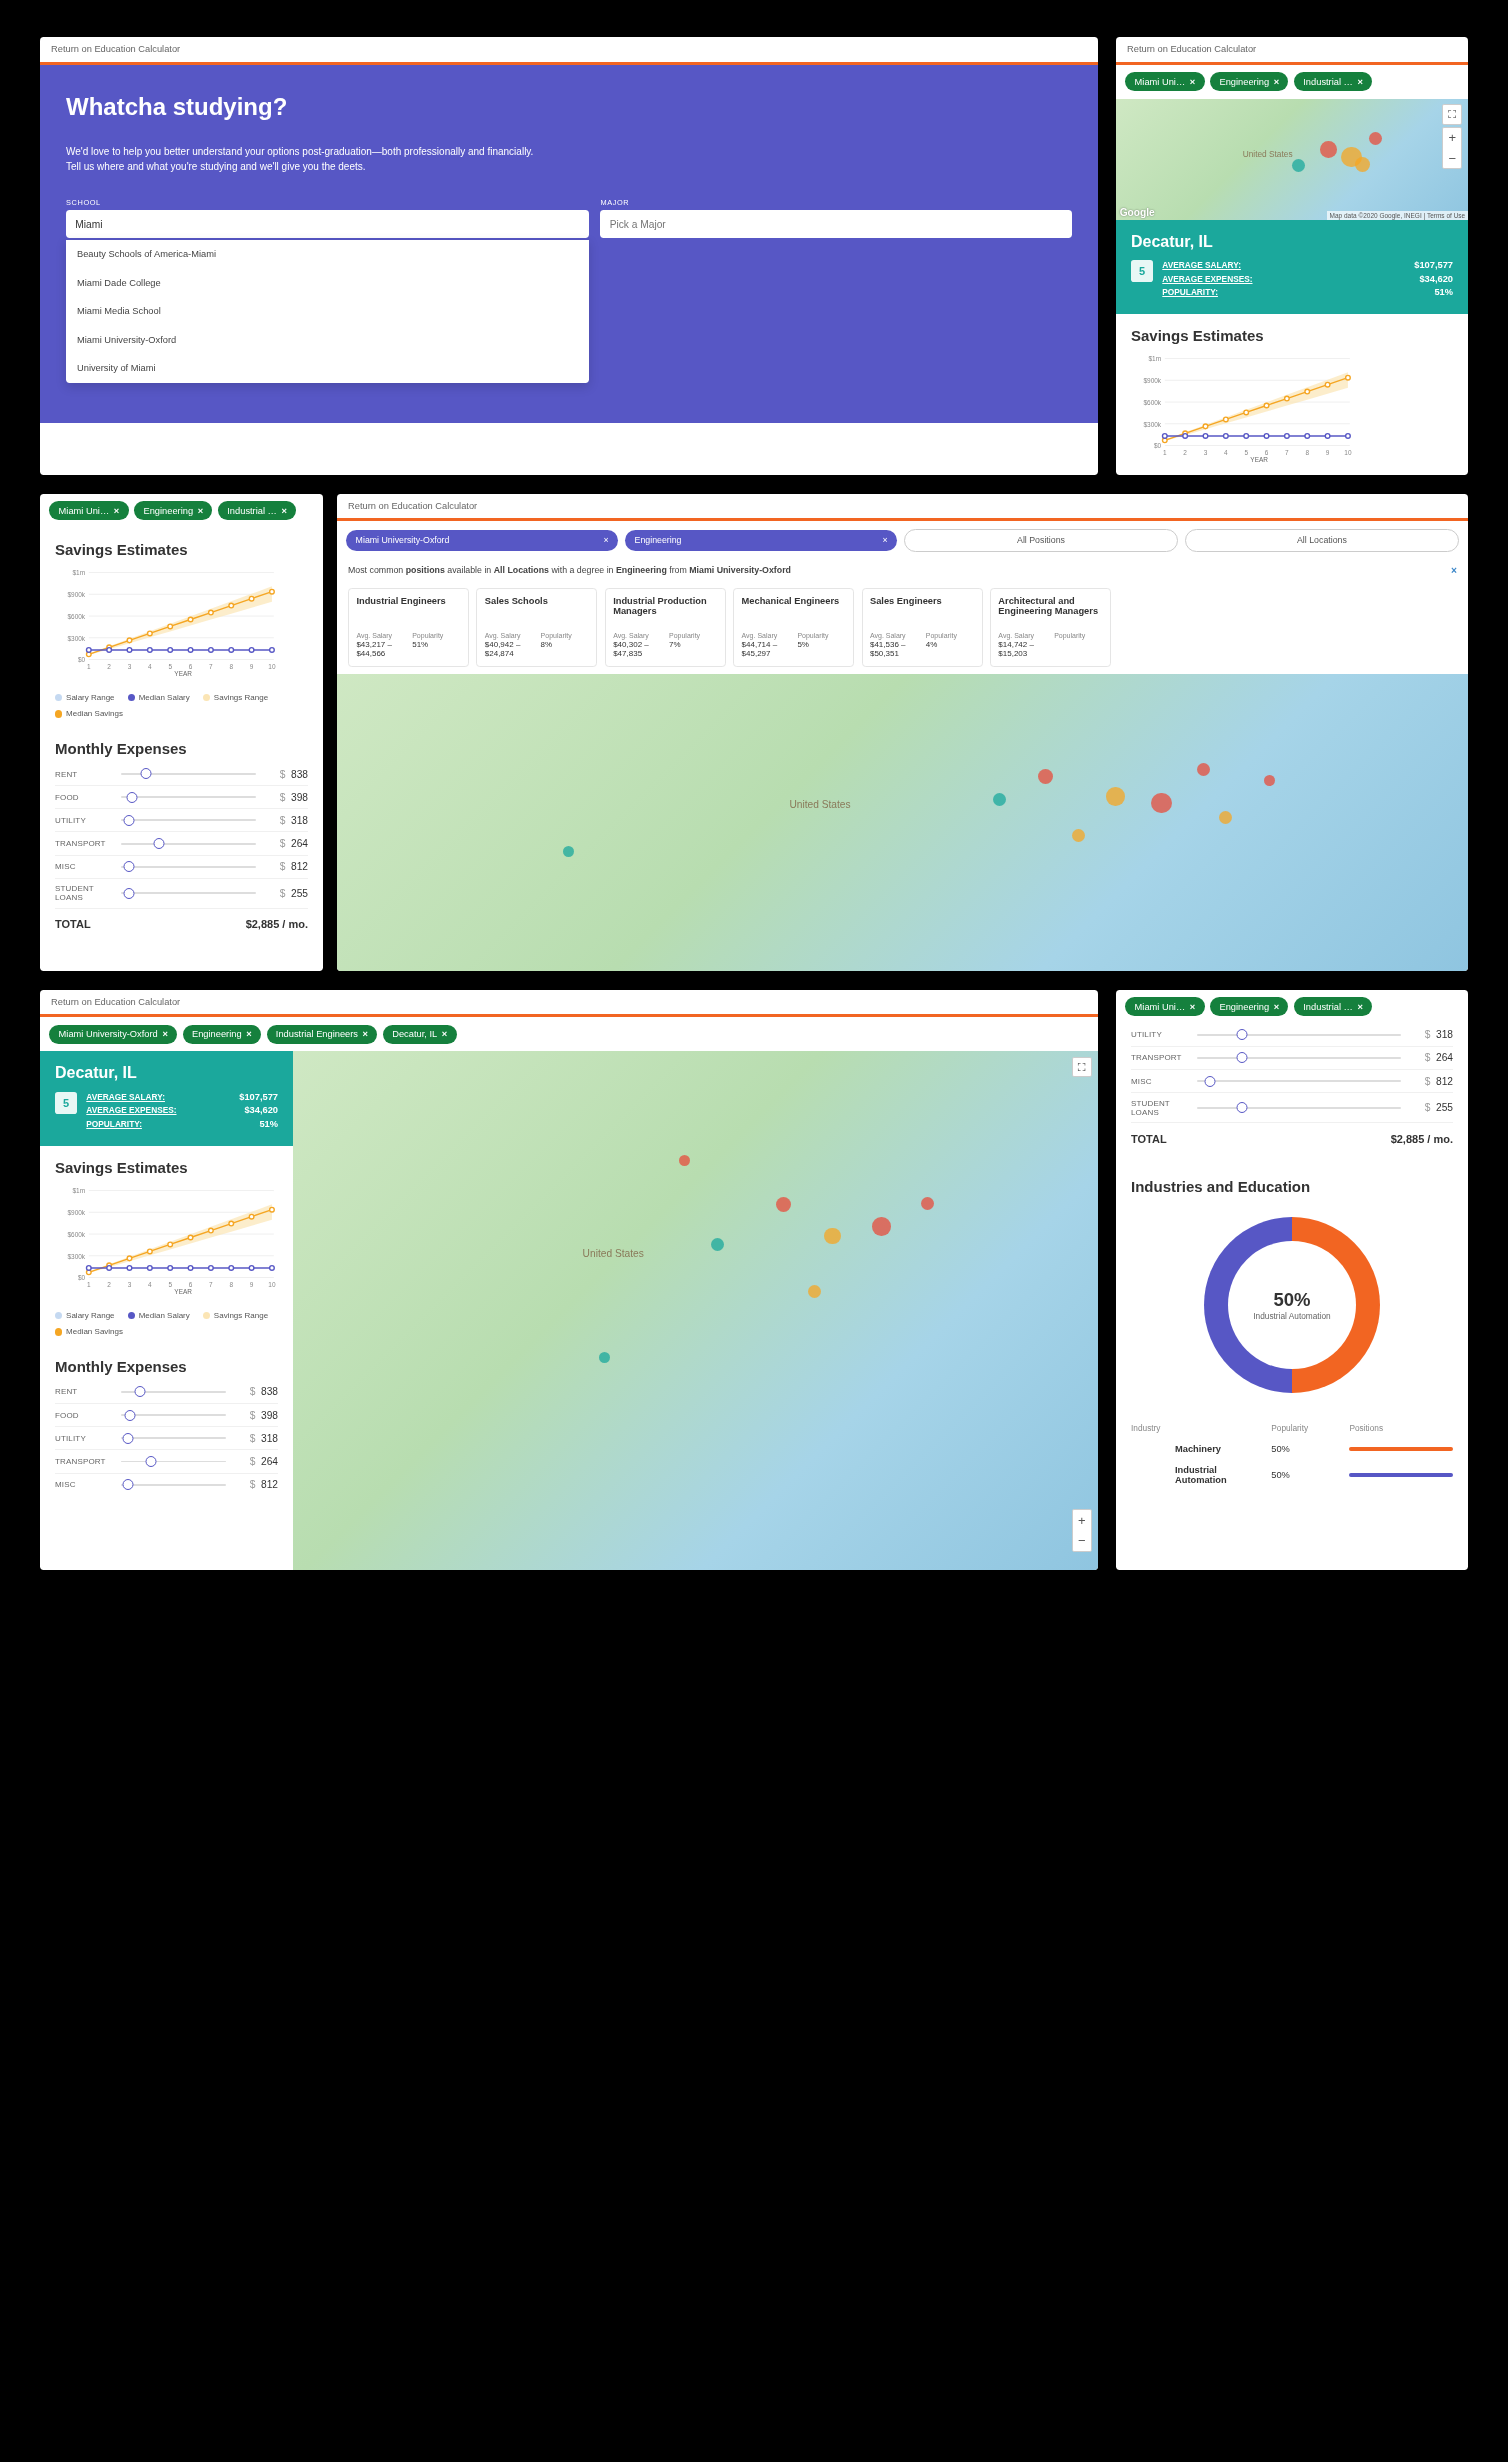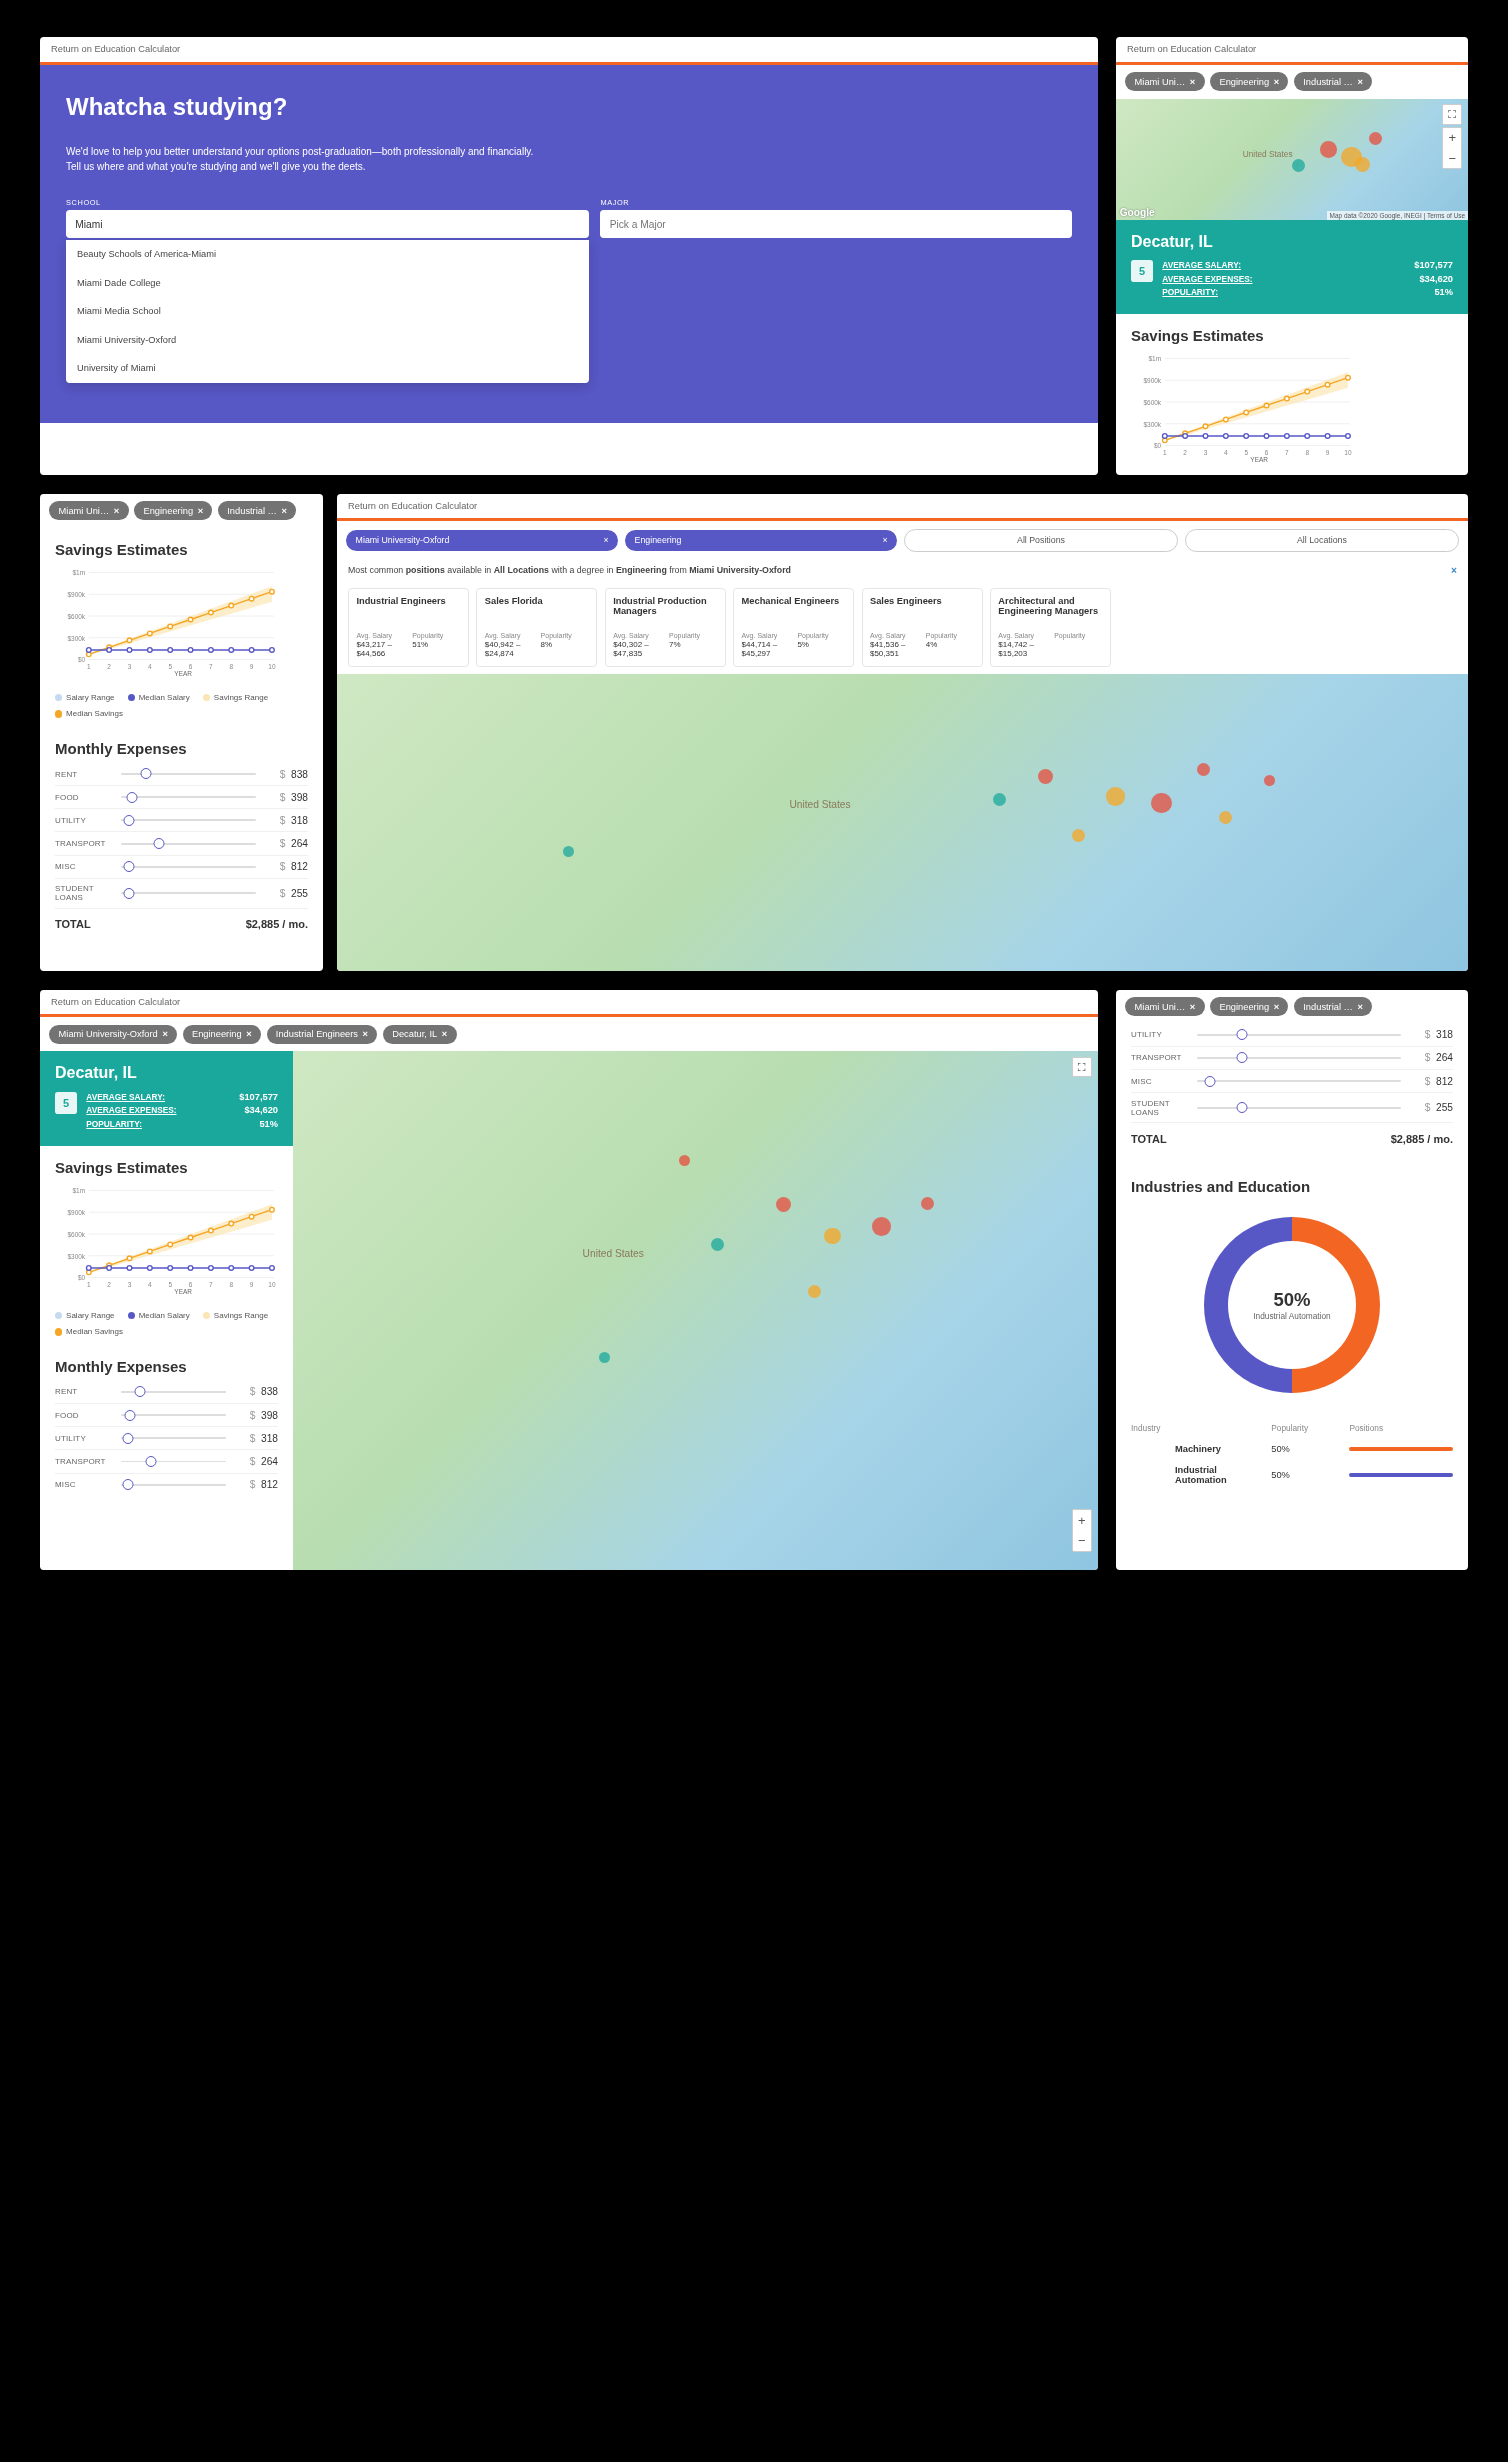--- a/index.html
+++ b/index.html
@@ -12,21 +12,21 @@
 .hero h1 { font-size: 24px; font-weight: 700; margin-bottom: 23px; }
 .hero p { font-size: 10px; line-height: 1.5; max-width: 482px; }
 .form-row { display: flex; gap: 11px; margin-top: 24px; }
 .form-col { flex: 1; position: relative; }
 .form-col.major { flex: 0.9; }
 .lbl { font-size: 7.4px; letter-spacing: 0.08em; margin-bottom: 3.7px; display: block; }
 .inp { width: 100%; padding: 8.3px 9.3px; border: none; border-radius: 3.7px; font-size: 10.2px; color: #333; }
 .dropdown { position: absolute; top: 100%; left: 0; right: 0; background: #fff; border-radius: 0 0 3.7px 3.7px; margin-top: 1.9px; box-shadow: 0 3.7px 11px rgba(0,0,0,.15); }
 .dropdown div { padding: 9.3px 11px; font-size: 9.3px; color: #444; cursor: pointer; }
 .chips { display: flex; gap: 5.6px; padding: 7.4px 9.3px; flex-wrap: wrap; }
-.chip { background: #737373; color: #fff; border-radius: 11px; padding: 4.6px 9.3px; font-size: 9.3px; display: inline-flex; align-items: center; gap: 4.6px; }
+.chip { background: #15803d; color: #fff; border-radius: 11px; padding: 4.6px 9.3px; font-size: 9.3px; display: inline-flex; align-items: center; gap: 4.6px; }
 .chip .x { cursor: pointer; font-weight: bold; }
 .map { position: relative; height: 121px; background: linear-gradient(135deg,#cfe8c3 0%,#b8ddb0 40%,#a6d4e8 70%,#8fc5e0 100%); }
 .map.tall { height: 297px; }
 .map-ctrl { position: absolute; right: 5.6px; background: #fff; border: 0.9px solid #ccc; border-radius: 1.9px; width: 20.4px; display: flex; flex-direction: column; align-items: center; }
 .map-ctrl.zoom { top: 28px; }
 .map-ctrl.fs { top: 5.6px; height: 20.4px; justify-content: center; font-size: 11px; }
 .map-ctrl button { border: none; background: none; width: 100%; height: 20.4px; font-size: 13px; cursor: pointer; color: #555; }
 .map-attr { position: absolute; bottom: 0; right: 0; font-size: 6.5px; color: #555; background: rgba(255,255,255,.7); padding: 0.9px 2.8px; }
 .google { position: absolute; bottom: 1.9px; left: 3.7px; font-size: 10.2px; font-weight: bold; color: #fff; text-shadow: 0 0 1.9px rgba(0,0,0,.5); }
 .dot { position: absolute; border-radius: 50%; opacity: .75; }
@@ -345,21 +345,21 @@
               <div>Avg. Salary</div>
               <div class="mv">$43,217 – $44,566</div>
             </div>
             <div>
               <div>Popularity</div>
               <div class="mv">51%</div>
             </div>
           </div>
         </div>
         <div class="pos-card">
-          <h5>Sales Florida</h5>
+          <h5>Sales Schools</h5>
           <div class="pos-meta">
             <div>
               <div>Avg. Salary</div>
               <div class="mv">$40,942 – $24,874</div>
             </div>
             <div>
               <div>Popularity</div>
               <div class="mv">8%</div>
             </div>
           </div>

